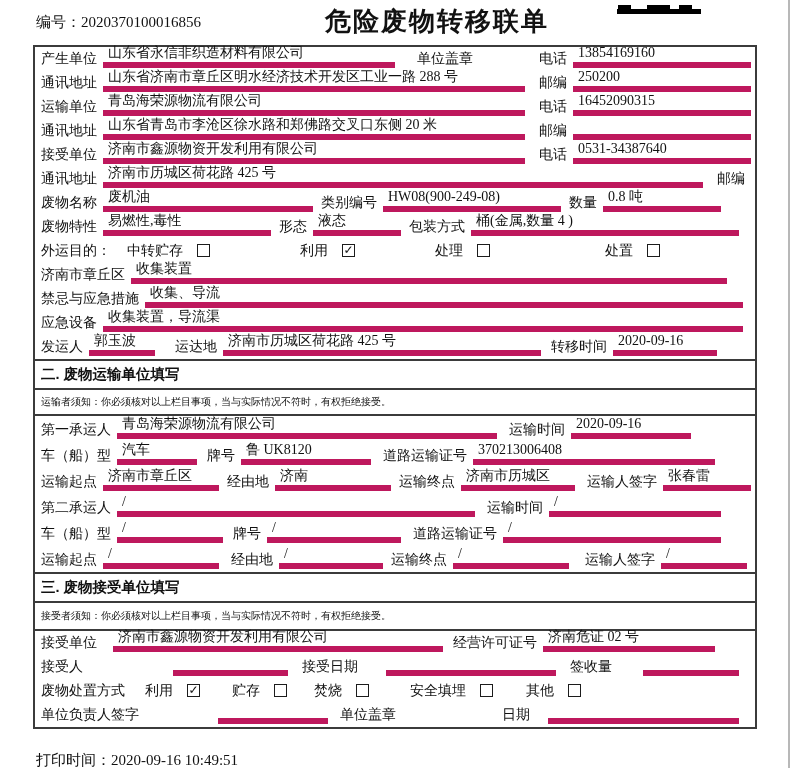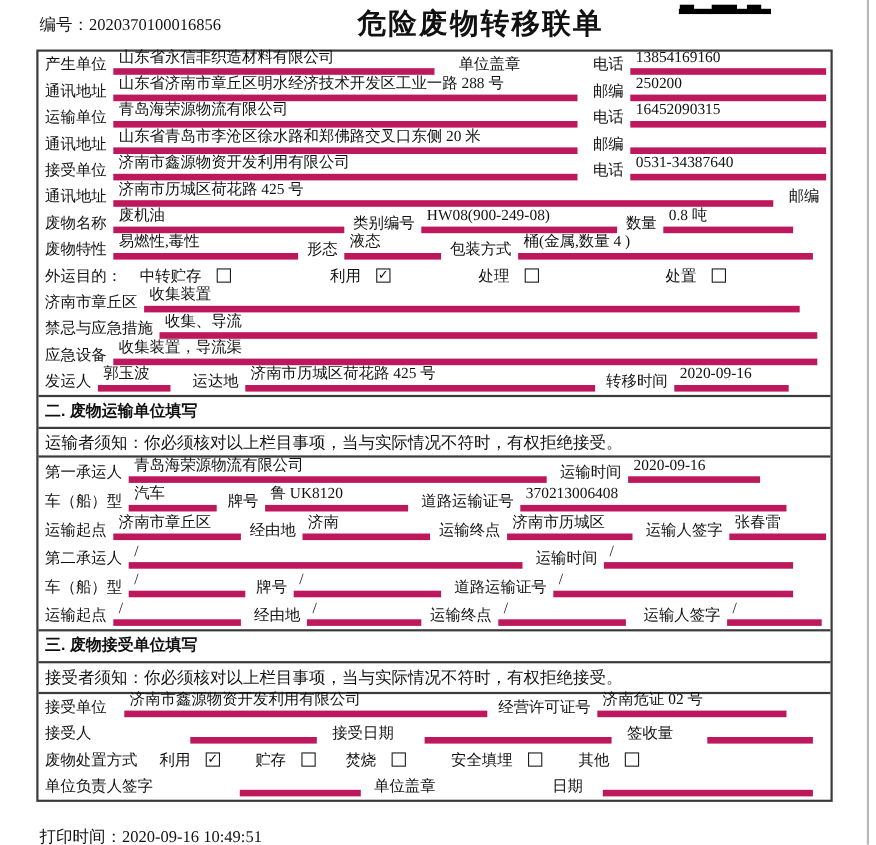--- a/index.html
+++ b/index.html
@@ -40,21 +40,21 @@
   .ul{
     border-bottom:6px solid #be185d;min-height:18px;line-height:18px;
     padding:0 5px;box-sizing:border-box;overflow:hidden;flex:0 0 auto;
   }
   .ul.grow{flex:1 1 auto;}
   .cbox{
     width:13px;height:13px;border:1.5px solid #1c1c1c;box-sizing:border-box;
     margin-left:8px;align-self:flex-end;margin-bottom:3px;
     font-size:12px;line-height:10px;text-align:center;flex:0 0 auto;
   }
-  .note{font-size:15px;}
+  .note{font-size:10px;}
   .footer{position:absolute;left:36px;top:751px;font-size:15px;white-space:pre;}
 </style>
 </head>
 <body>
 
 <div class="serial" data-name="serial-number"><span data-name="serial-label">编号：</span><span data-name="serial-value">2020370100016856</span></div>
 
 <div class="doc-title" data-name="page-title">危险废物转移联单</div>
 
 <div class="qr-frag" data-name="qr-code-fragment">

